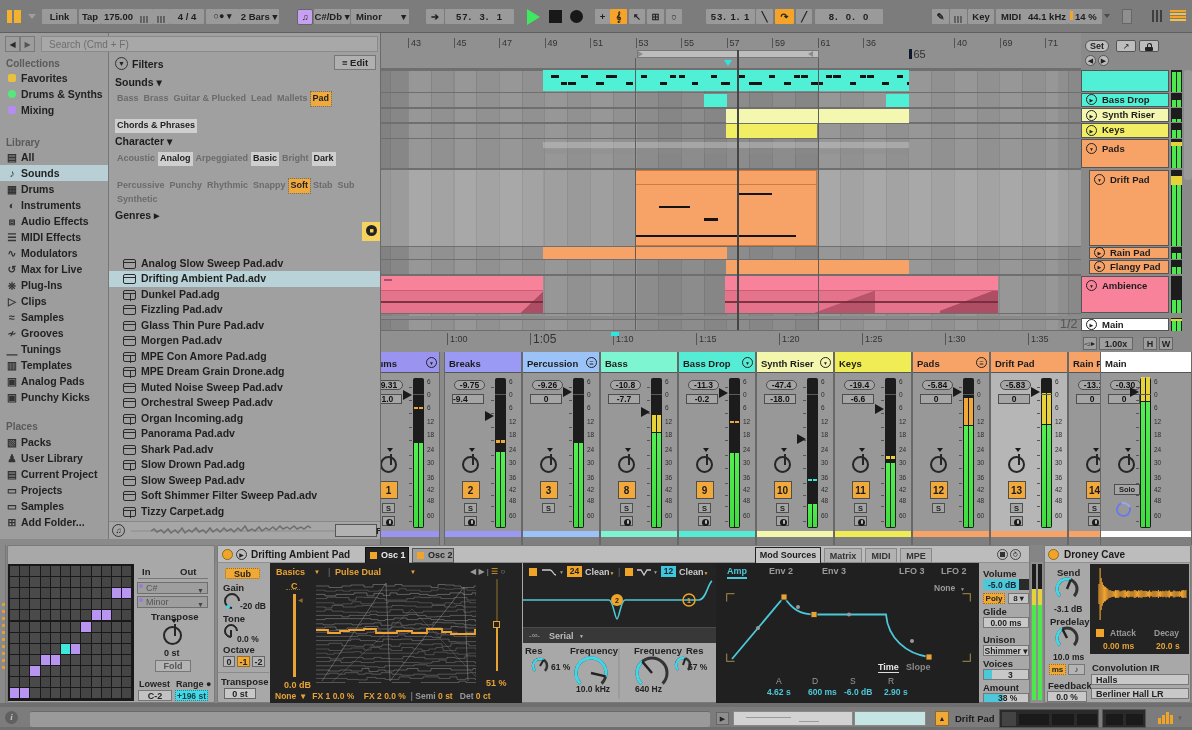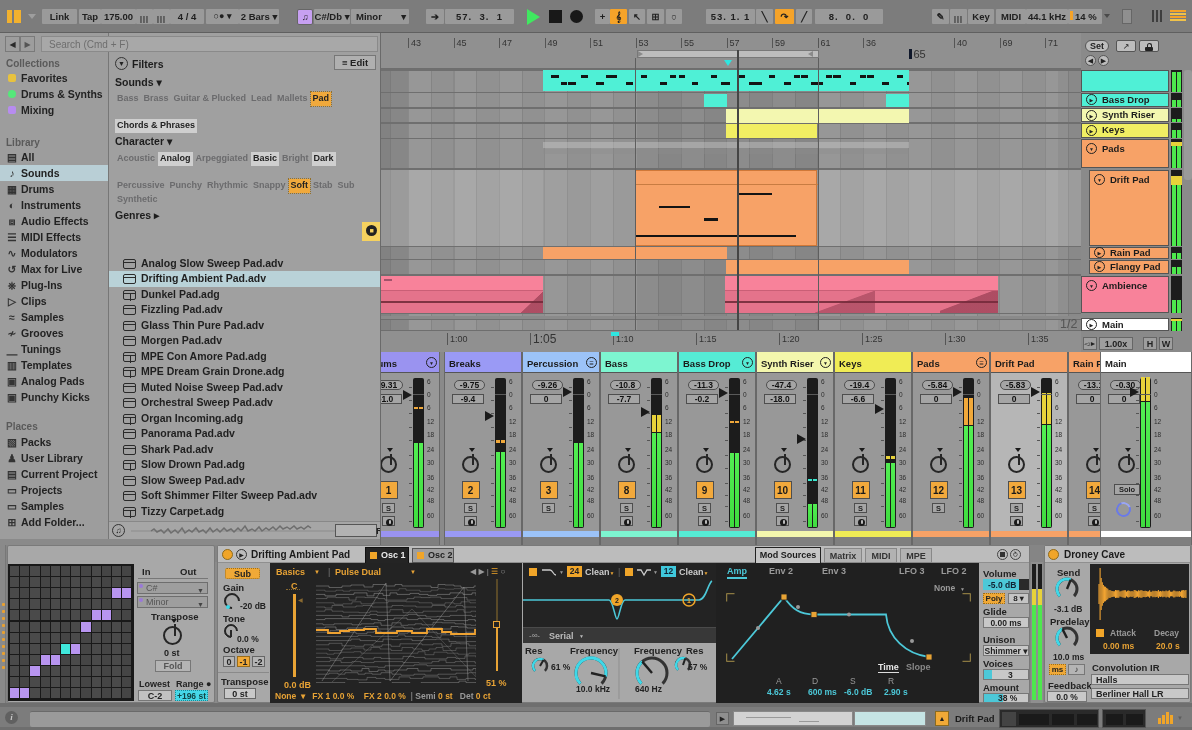--- a/index.html
+++ b/index.html
@@ -549,21 +549,21 @@
         <span style="position:absolute;left:5.5px;top:3px;width:2.5px;height:4px;background:#bbb;border-radius:1px;"></span>
       </div>
       <div class="abs" style="left:0;top:179px;width:78px;height:5.5px;background:#9a93f0;"></div>
       <div class="abs" style="left:0;top:184.5px;width:78px;height:8.5px;background:#7f7f7f;"></div>
     </div>
     <div class="abs" style="left:63px;top:0;width:78px;height:193px;background:#989898;border-left:1px solid #686868;border-right:1px solid #686868;overflow:hidden;">
       <div class="abs" style="left:0;top:0;width:78px;height:21px;background:#9a9af5;border-bottom:1px solid #555;">
         <span style="position:absolute;left:4px;top:6px;font-size:9.5px;font-weight:bold;color:#1b1b1b;white-space:nowrap;">Breaks</span>
       </div>
       <div class="abs" style="left:9px;top:28px;width:31px;height:10px;background:#a5a5a5;border:1px solid #4e4e4e;border-radius:6px;font-size:8.5px;font-weight:bold;color:#111;text-align:center;line-height:9px;">-9.75</div>
-      <div class="abs" style="left:7px;top:42px;width:32px;height:10px;background:#a5a5a5;border:1px solid #4e4e4e;font-size:8.5px;font-weight:bold;color:#111;text-align:center;line-height:9px;">-9.4</div>
+      <div class="abs" style="left:7px;top:42px;width:32px;height:10px;background:#a5a5a5;border:1px solid #4e4e4e;font-size:8.5px;font-weight:bold;color:#111;line-height:9px;">-9.4</div>
       <div class="abs" style="left:40px;top:59.4px;width:0;height:0;border-top:5px solid transparent;border-bottom:5px solid transparent;border-left:9.5px solid #1a1a1a;"></div>
       <div class="abs" style="left:50px;top:26px;width:10.5px;height:150px;background:#1c1c1c;border-radius:2px;">
         <div style="position:absolute;left:1px;bottom:1px;width:4px;height:75px;background:linear-gradient(to top,#3fdc3f,#52ee52);"></div>
         <div style="position:absolute;left:5.8px;bottom:1px;width:4px;height:75px;background:linear-gradient(to top,#3fdc3f,#52ee52);"></div>
         <div style="position:absolute;left:1px;top:62px;width:4px;height:3px;background:#f0a83a;"></div>
         <div style="position:absolute;left:5.8px;top:62px;width:4px;height:3px;background:#f0a83a;"></div>
         <div style="position:absolute;left:0;top:16px;width:10.5px;height:1px;background:#5a5a5a;"></div>
       </div>
       <div class="abs" style="left:64px;top:26px;font-size:6.5px;color:#2d2d2d;line-height:7px;">6</div>
       <div class="abs" style="left:45.5px;top:35px;width:3px;height:1px;background:#555;"></div>

